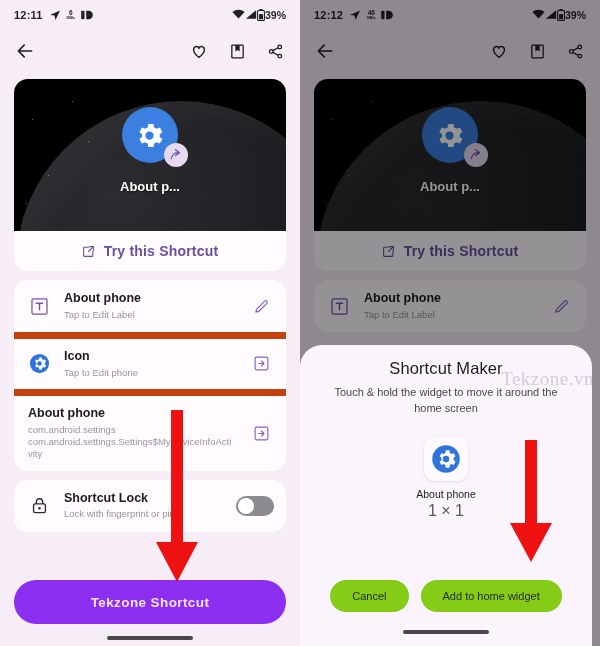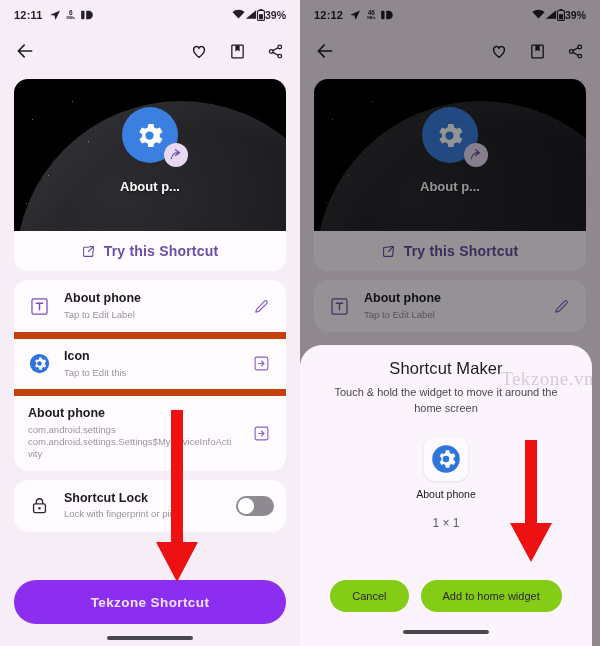--- a/index.html
+++ b/index.html
@@ -182,21 +182,21 @@
     margin-top: 20px;
     display: flex; flex-direction: column; align-items: center;
   }
   .widget-tile {
     width: 44px; height: 44px; border-radius: 11px;
     background: #fdfaff;
     display: flex; align-items: center; justify-content: center;
     box-shadow: 0 1px 3px rgba(0,0,0,.10);
   }
   .widget-name { margin-top: 7px; font-size: 10.5px; color: #1d1b20; }
-  .widget-size { margin-top: 16px; font-size: 12px; color: #5d5866; }
+  .widget-size { margin-top: 2px; font-size: 16px; color: #5d5866; }
   .dlg-buttons {
     position: absolute; left: 0; right: 0; bottom: 34px;
     display: flex; align-items: center; justify-content: center; gap: 12px;
   }
   .dlg-btn {
     height: 32px; border-radius: 16px;
     background: #84cc16;
     color: #2b2930; font-size: 11px;
     display: flex; align-items: center; justify-content: center;
     padding: 0 22px; cursor: pointer; border: none;
@@ -349,21 +349,21 @@
       <div class="row">
         <div class="lead">
           <svg width="21" height="21" viewBox="0 0 24 24">
             <circle cx="12" cy="12" r="11" fill="#2f74dd"></circle>
             <path d="M18.1 13a6.4 6.4 0 0 0 0-2l1.5-1.2-1.4-2.5-1.8.75a6.3 6.3 0 0 0-1.35-.78L14.7 5h-2.9l-.35 2.27a6.3 6.3 0 0 0-1.35.78L8.3 7.3 6.9 9.8 8.4 11a6.4 6.4 0 0 0 0 2L6.9 14.2l1.4 2.5 1.8-.75a6.3 6.3 0 0 0 1.35.78L11.8 19h2.9l.35-2.27a6.3 6.3 0 0 0 1.35-.78l1.8.75 1.4-2.5z" fill="#ffffff"></path>
             <circle cx="12" cy="12" r="2.6" fill="#2f74dd"></circle>
           </svg>
         </div>
         <div class="body">
           <div class="title">Icon</div>
-          <div class="sub">Tap to Edit this</div>
+          <div class="sub">Tap to Edit phone</div>
         </div>
         <div class="trail">
           <svg width="17" height="17" viewBox="0 0 24 24">
               <rect x="3" y="3" width="18" height="18" rx="2.5" fill="none" stroke="#8b5fc4" stroke-width="1.6"></rect>
               <path d="M8 12 H15 M12 8.5 L15.5 12 L12 15.5" fill="none" stroke="#8b5fc4" stroke-width="1.6" stroke-linecap="round" stroke-linejoin="round"></path>
             </svg>
         </div>
       </div>
 
       <div class="row nolead">

